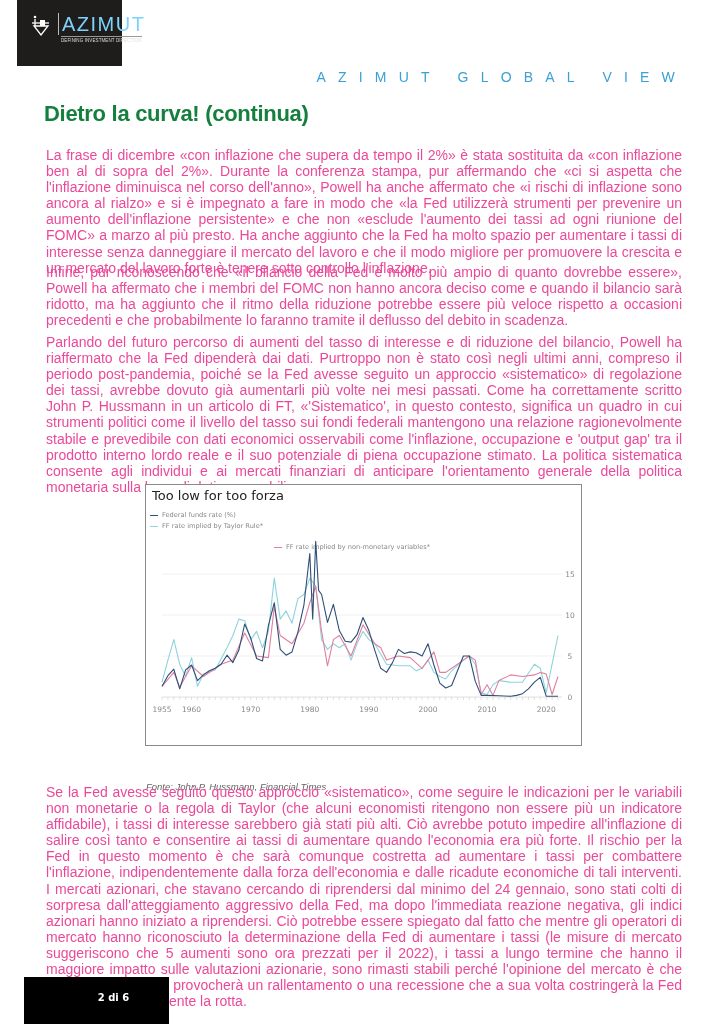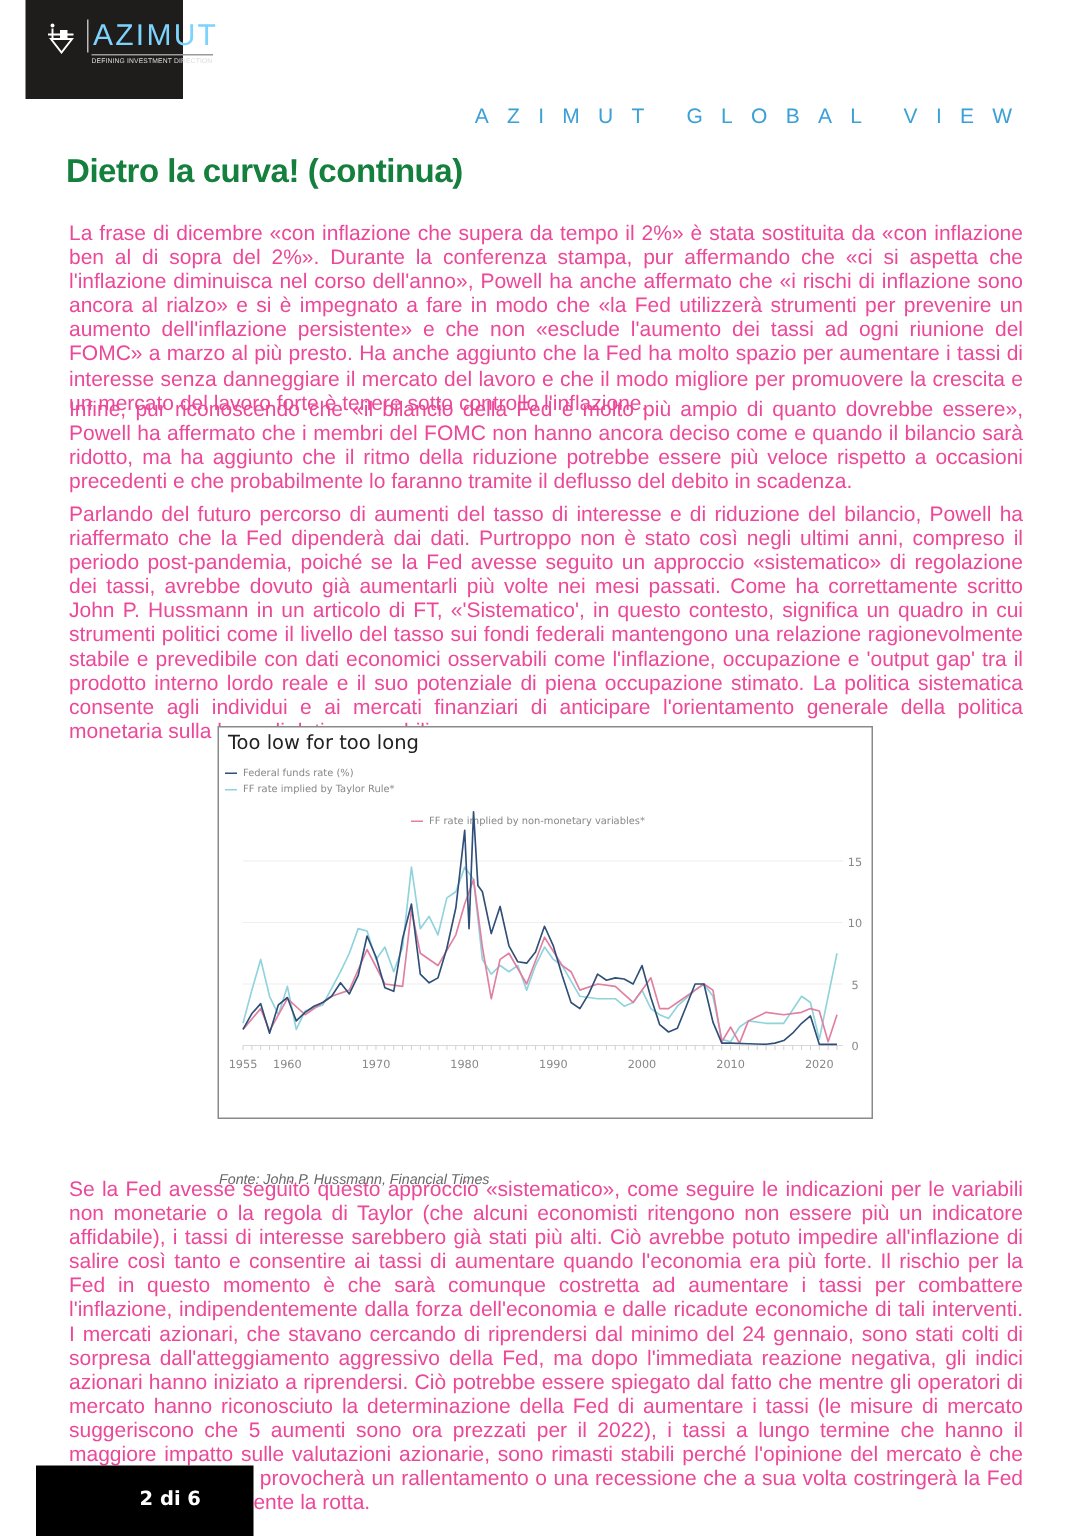--- a/index.html
+++ b/index.html
@@ -17,21 +17,21 @@
   #p4 { top:784px; }
   .chart-frame { position:absolute; left:145px; top:484px; width:437px; height:262px; border:1.5px solid #8a8a8a; box-sizing:border-box; background:#fff; }
   .chart-title { position:absolute; left:6px; top:3px; font-size:13px; color:#222; font-family:"DejaVu Sans", sans-serif; }
   .legend { position:absolute; left:4px; top:26px; font-size:6.6px; color:#888; font-family:"DejaVu Sans", sans-serif; }
   .legend-item { position:absolute; white-space:nowrap; }
   .legend-swatch { display:inline-block; width:8px; height:1.2px; vertical-align:middle; margin-right:4px; }
   .chart-note { position:absolute; left:5px; top:226px; width:425px; font-size:6.6px; line-height:9.5px; color:#666; font-family:"DejaVu Sans", sans-serif; }
   .chart-svg { position:absolute; left:0; top:0; }
   .source { position:absolute; left:146px; top:753px; font-size:9.5px; font-style:italic; color:#666; font-family:"Liberation Sans", sans-serif;margin-top:28px; }
   .footer-box { position:absolute; left:24px; top:977px; width:145px; height:47px; background:#000; }
-  .footer-box span { position:absolute; left:0; right:0; top:15px; text-align:center; color:#fff; font-size:13px; font-weight:bold; font-family:"DejaVu Sans", sans-serif;padding-left:34px; }
+  .footer-box span { position:absolute; left:0; right:0; top:15px; text-align:center; color:#fff; font-size:10px; font-weight:bold; font-family:"DejaVu Sans", sans-serif;padding-left:34px; }
 </style>
 </head>
 <body>
 
 <div class="logo">
   <svg class="mark" viewBox="0 0 20 22">
     <circle cx="4" cy="3" r="1.3" fill="#fff"></circle>
     <line x1="4" y1="5" x2="4" y2="12" stroke="#fff" stroke-width="1.3"></line>
     <line x1="1" y1="9" x2="18" y2="9" stroke="#fff" stroke-width="1.3"></line>
     <path d="M3 12 L17 12 L10 21 Z" fill="none" stroke="#fff" stroke-width="1.3"></path>
@@ -42,21 +42,21 @@
 </div>
 <div class="header-title">AZIMUT GLOBAL VIEW</div>
 
 <h1 class="page-title" style="margin:0;">Dietro la curva! (continua)</h1>
 
 <p class="para" id="p1">La frase di dicembre «con inflazione che supera da tempo il 2%» è stata sostituita da «con inflazione ben al di sopra del 2%». Durante la conferenza stampa, pur affermando che «ci si aspetta che l'inflazione diminuisca nel corso dell'anno», Powell ha anche affermato che «i rischi di inflazione sono ancora al rialzo» e si è impegnato a fare in modo che «la Fed utilizzerà strumenti per prevenire un aumento dell'inflazione persistente» e che non «esclude l'aumento dei tassi ad ogni riunione del FOMC» a marzo al più presto. Ha anche aggiunto che la Fed ha molto spazio per aumentare i tassi di interesse senza danneggiare il mercato del lavoro e che il modo migliore per promuovere la crescita e un mercato del lavoro forte è tenere sotto controllo l'inflazione.</p>
 <p class="para" id="p2">Infine, pur riconoscendo che «il bilancio della Fed è molto più ampio di quanto dovrebbe essere», Powell ha affermato che i membri del FOMC non hanno ancora deciso come e quando il bilancio sarà ridotto, ma ha aggiunto che il ritmo della riduzione potrebbe essere più veloce rispetto a occasioni precedenti e che probabilmente lo faranno tramite il deflusso del debito in scadenza.</p>
 <p class="para" id="p3">Parlando del futuro percorso di aumenti del tasso di interesse e di riduzione del bilancio, Powell ha riaffermato che la Fed dipenderà dai dati. Purtroppo non è stato così negli ultimi anni, compreso il periodo post-pandemia, poiché se la Fed avesse seguito un approccio «sistematico» di regolazione dei tassi, avrebbe dovuto già aumentarli più volte nei mesi passati. Come ha correttamente scritto John P. Hussmann in un articolo di FT, «'Sistematico',  in questo contesto, significa un quadro in cui strumenti politici come il livello del tasso sui fondi federali mantengono una relazione ragionevolmente stabile e prevedibile con dati economici osservabili come l'inflazione, occupazione e 'output gap' tra il prodotto interno lordo reale e il suo potenziale di piena occupazione stimato. La politica sistematica consente agli individui e ai mercati finanziari di anticipare l'orientamento generale della politica monetaria sulla base di dati osservabili».</p>
 
 <div class="chart-frame">
-  <div class="chart-title">Too low for too long</div>
+  <div class="chart-title">Too low for too forza</div>
   <div class="legend">
     <div class="legend-item" style="left:0;top:0;">
       <span class="legend-swatch" id="sw0" style="background: rgb(47, 79, 120);"></span><span>Federal funds rate (%)</span>
     </div>
     <div class="legend-item" style="left:124px;top:0;margin-top:32px;">
       <span class="legend-swatch" id="sw1" style="background: rgb(224, 127, 160);"></span><span>FF rate implied by non-monetary variables*</span>
     </div>
     <div class="legend-item" style="left:0;top:11px;">
       <span class="legend-swatch" id="sw2" style="background: rgb(143, 211, 220);"></span><span>FF rate implied by Taylor Rule*</span>
     </div>

